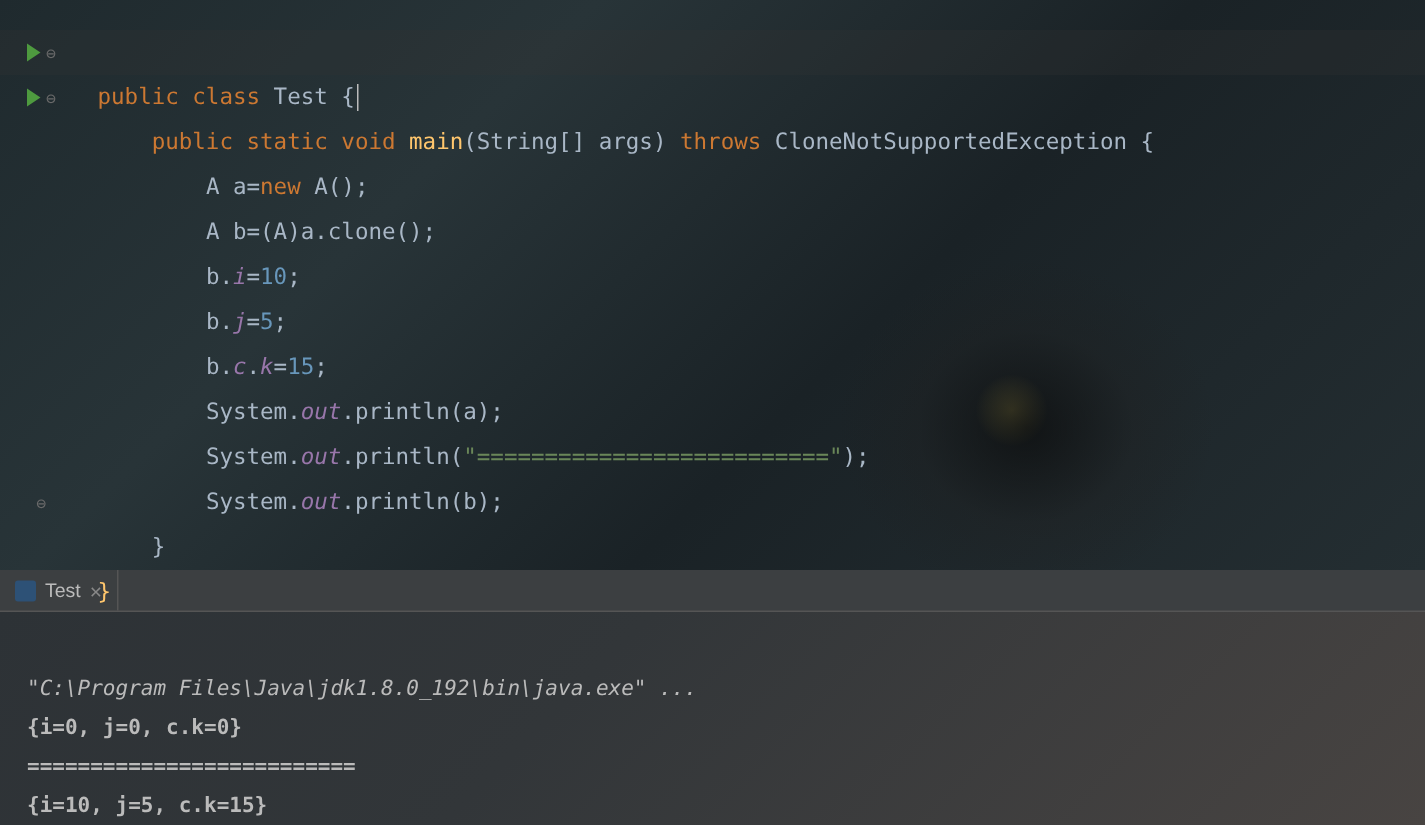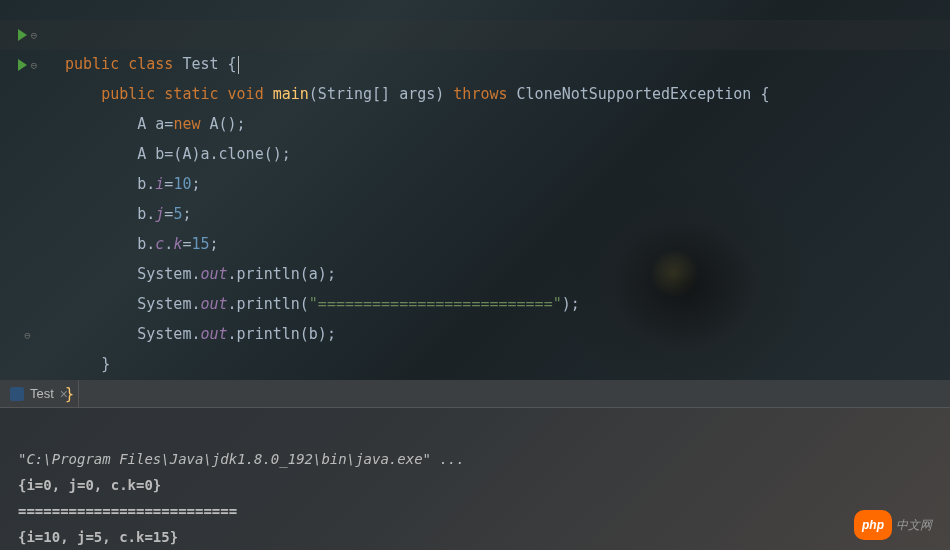--- a/index.html
+++ b/index.html
@@ -187,17 +187,13 @@
     <span>Test</span>
     <span class="tab-close">×</span>
   </div>
 </div>
 
 <div class="console-area">
 <span>"C:\Program Files\Java\jdk1.8.0_192\bin\java.exe" ...</span>
 <span class="console-line">{i=0, j=0, c.k=0}</span>
 <span class="console-line">==========================</span>
 <span class="console-line">{i=10, j=5, c.k=15}</span>
-  <div class="watermark">
-    <span class="pill">php</span>
-    <span>中文网</span>
-  </div>
 </div>
 
 </body></html>

